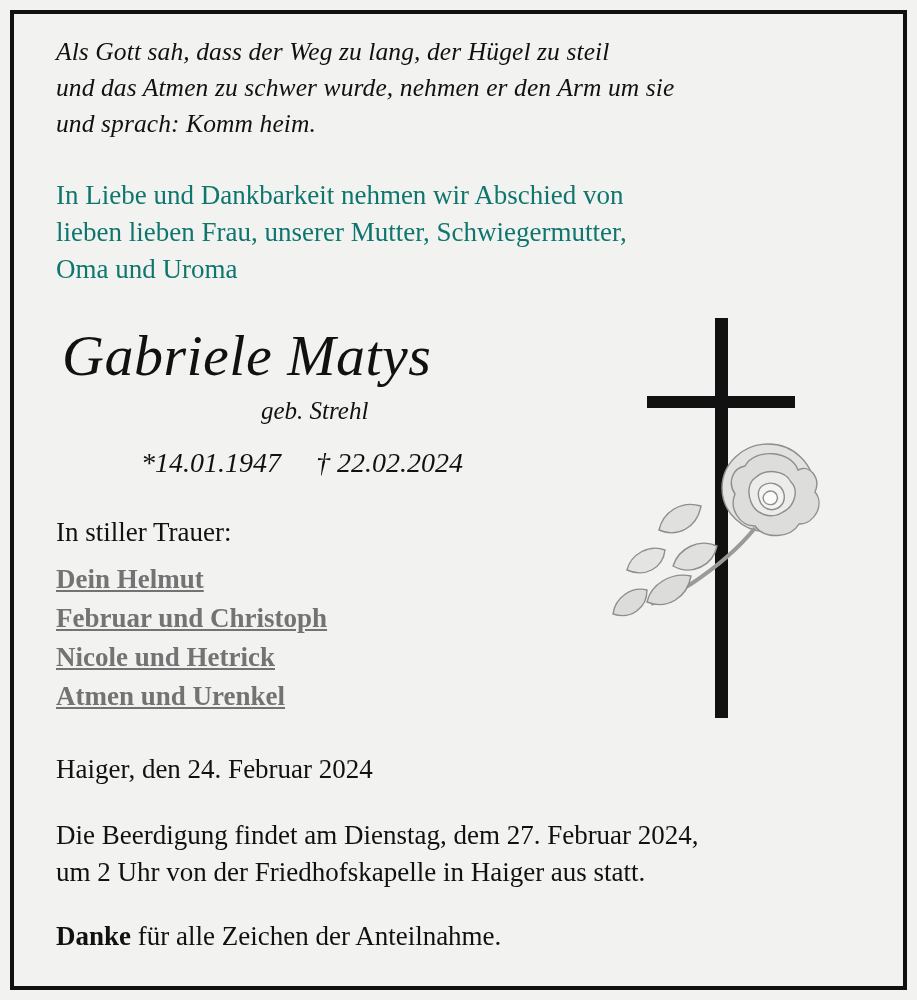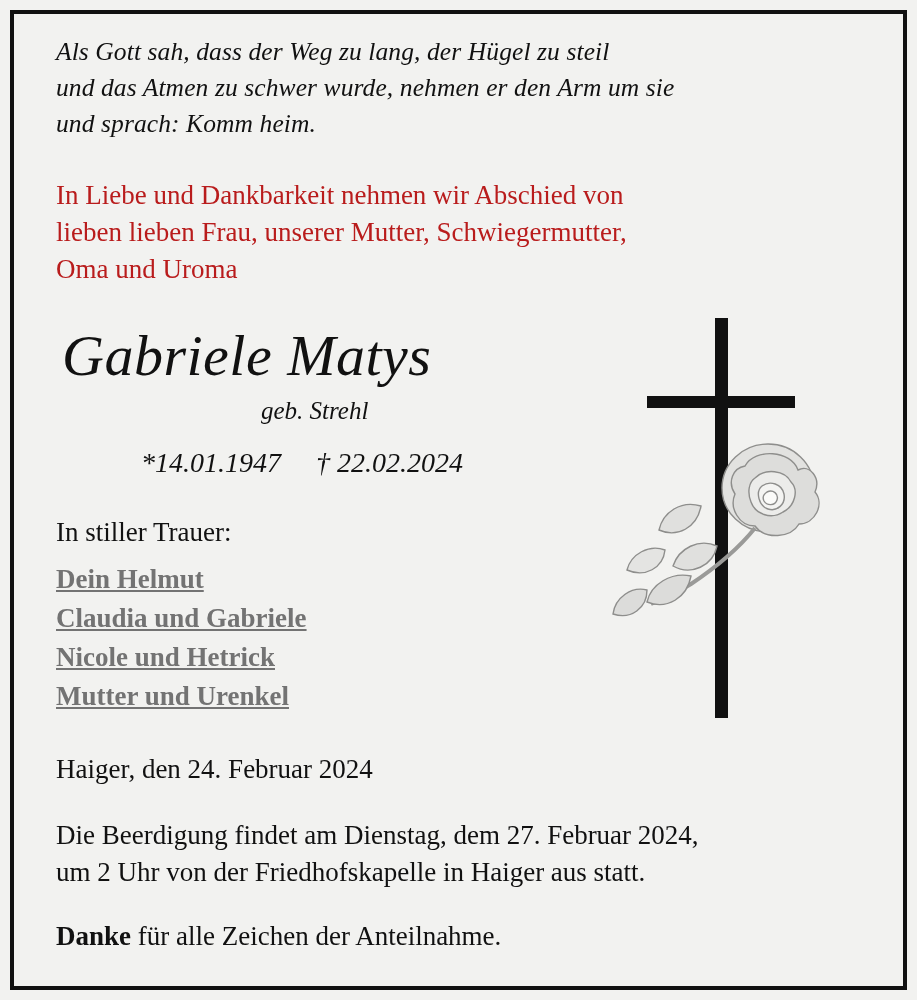--- a/index.html
+++ b/index.html
@@ -45,21 +45,21 @@
     color: #111;
     letter-spacing: 0.1px;
     width: 640px;
   }
   .verse div { white-space: pre; }
 
   .intro {
     margin-top: 34px;
     font-size: 27px;
     line-height: 1.38;
-    color: #b91c1c;
+    color: #0f766e;
     width: 760px;
   }
   .intro div { white-space: pre; }
 
   .name {
     margin-top: 38px;
     font-size: 58px;
     font-style: italic;
     letter-spacing: 0.5px;
     color: #111;
@@ -168,23 +168,23 @@
       <div>Oma und Uroma</div>
     </div>
 
     <div class="name">Gabriele Matys</div>
     <div class="maiden">geb. Strehl</div>
     <div class="dates">*14.01.1947     † 22.02.2024</div>
 
     <div class="mourn-title">In stiller Trauer:</div>
     <div class="mourn-list">
       <div>Dein Helmut</div>
-      <div>Claudia und Gabriele</div>
+      <div>Februar und Christoph</div>
       <div>Nicole und Hetrick</div>
-      <div>Mutter und Urenkel</div>
+      <div>Atmen und Urenkel</div>
     </div>
 
     <div class="place-date">Haiger, den 24. Februar 2024</div>
 
     <div class="funeral">
       <div>Die Beerdigung findet am Dienstag, dem 27. Februar 2024,</div>
       <div>um 2 Uhr von der Friedhofskapelle in Haiger aus statt.</div>
     </div>
 
     <div class="thanks"><b>Danke</b><span> für alle Zeichen der Anteilnahme.</span></div>

